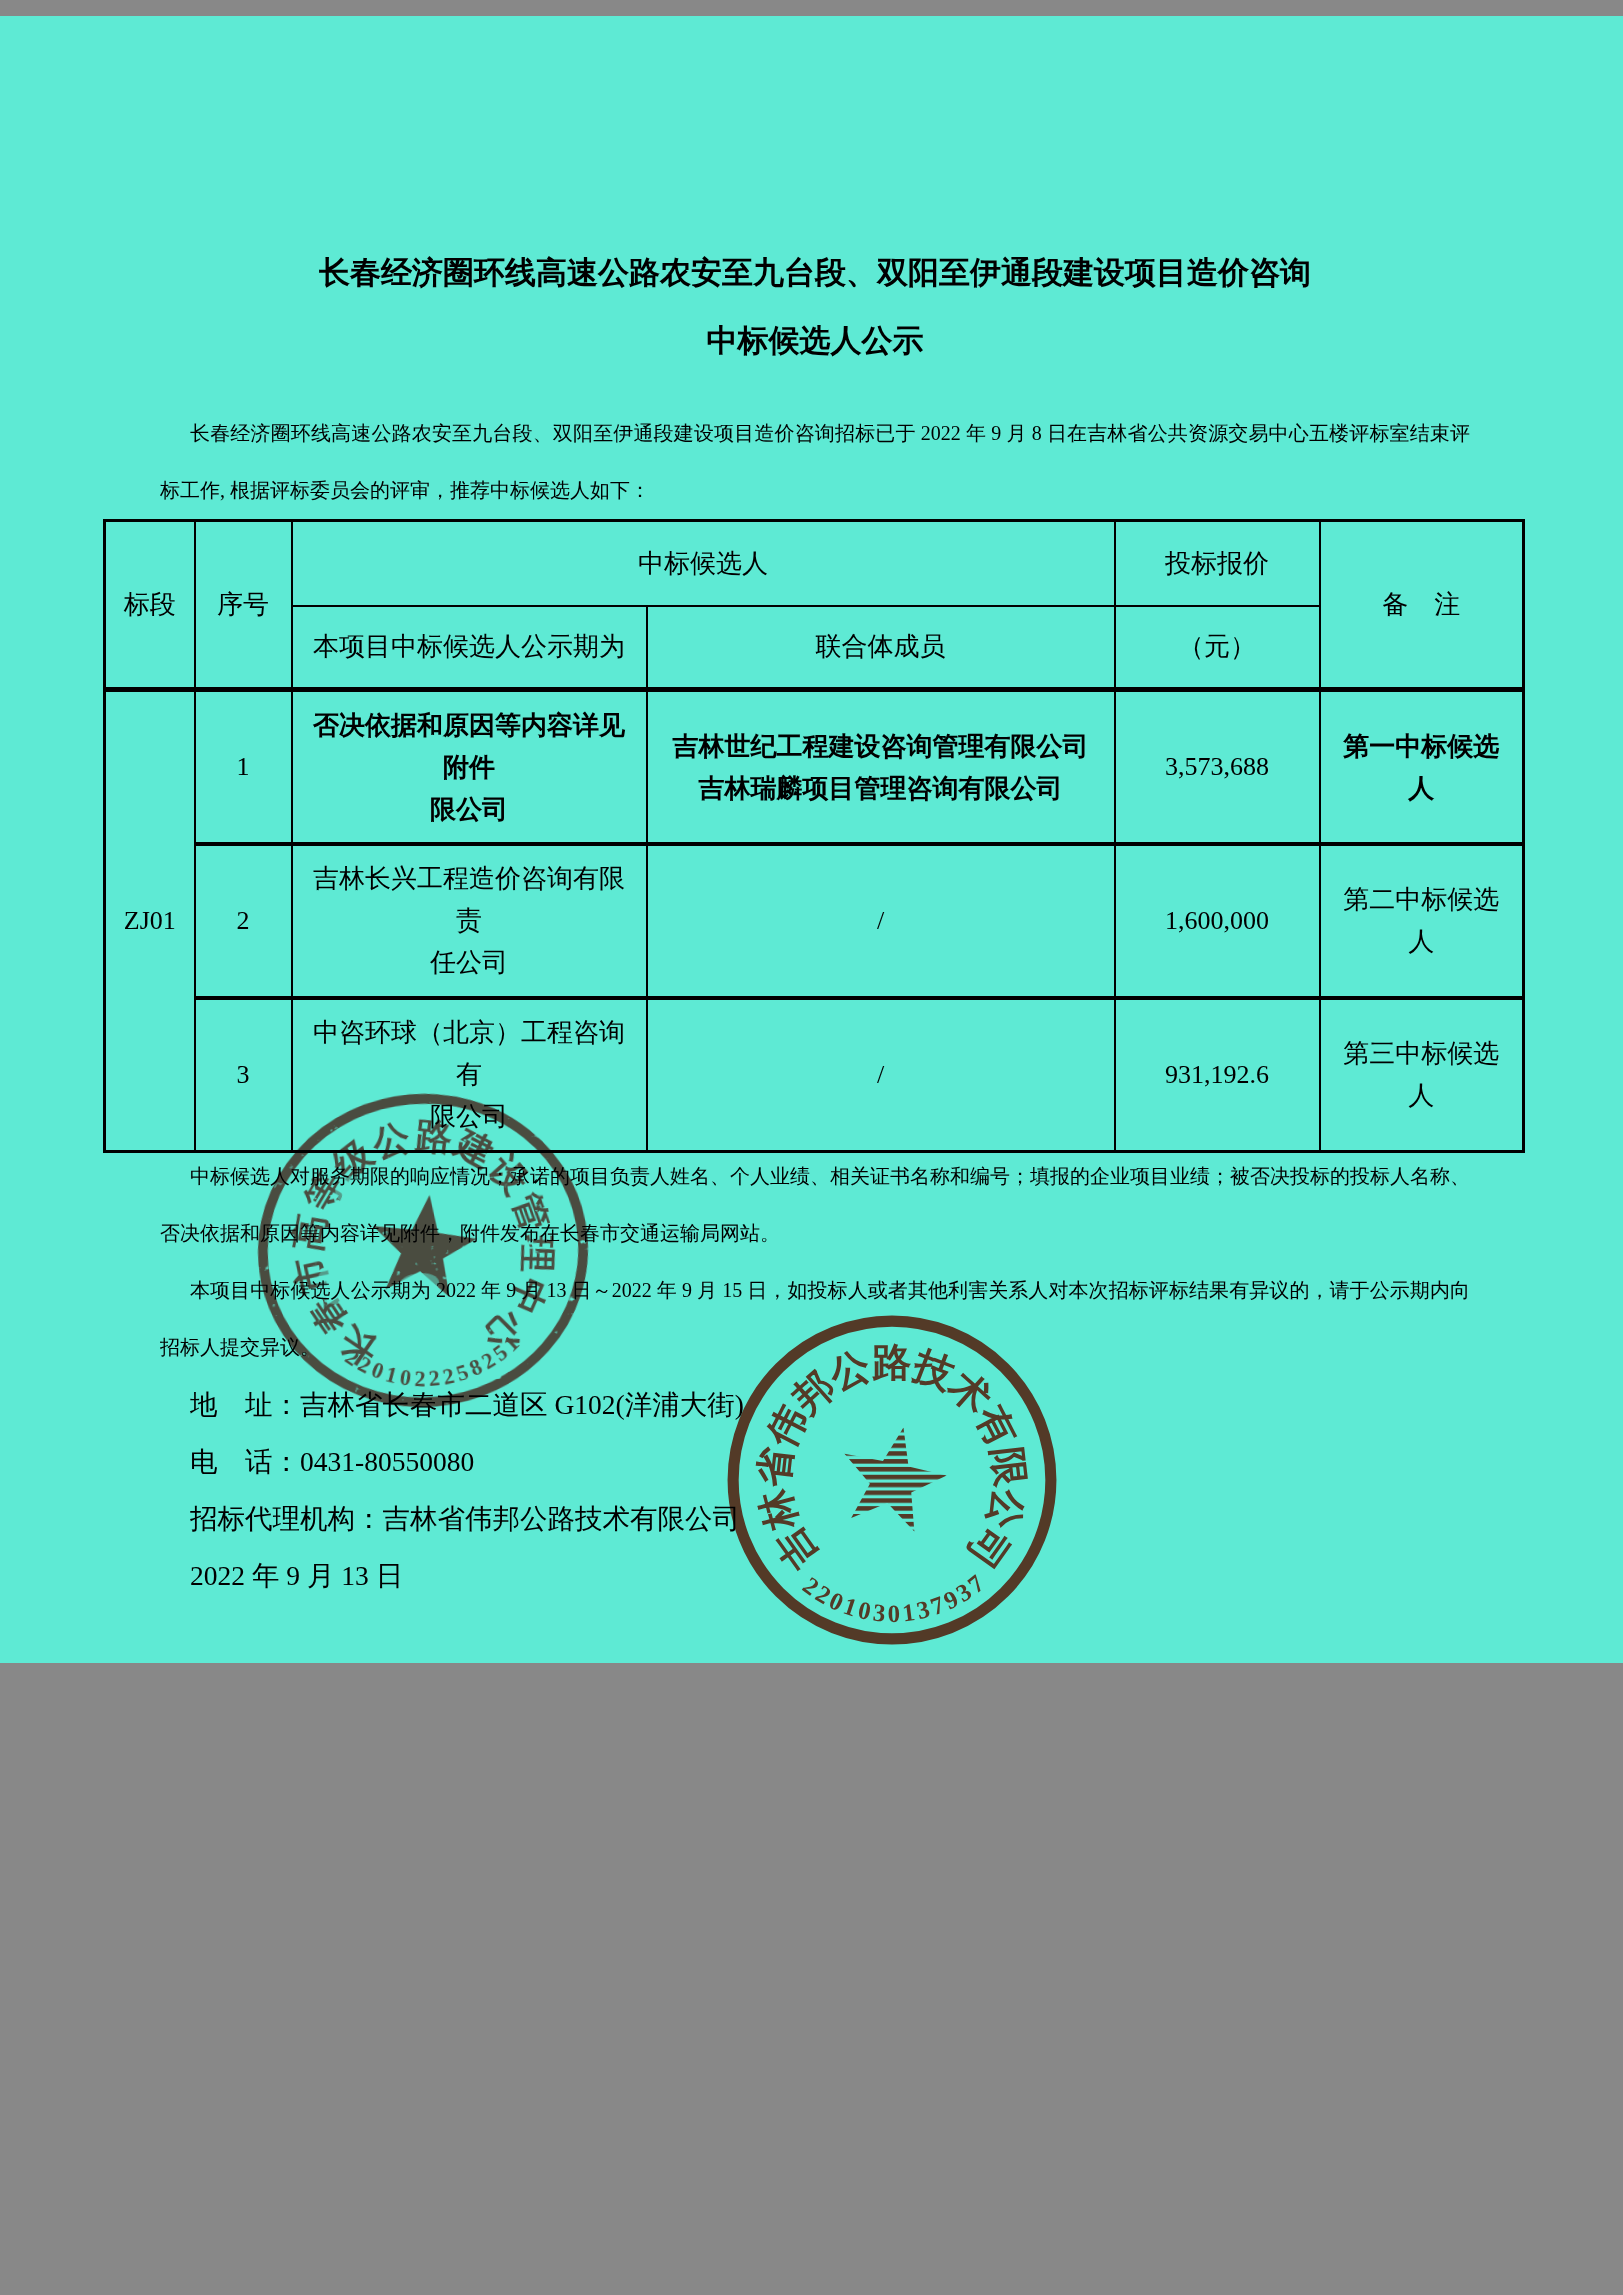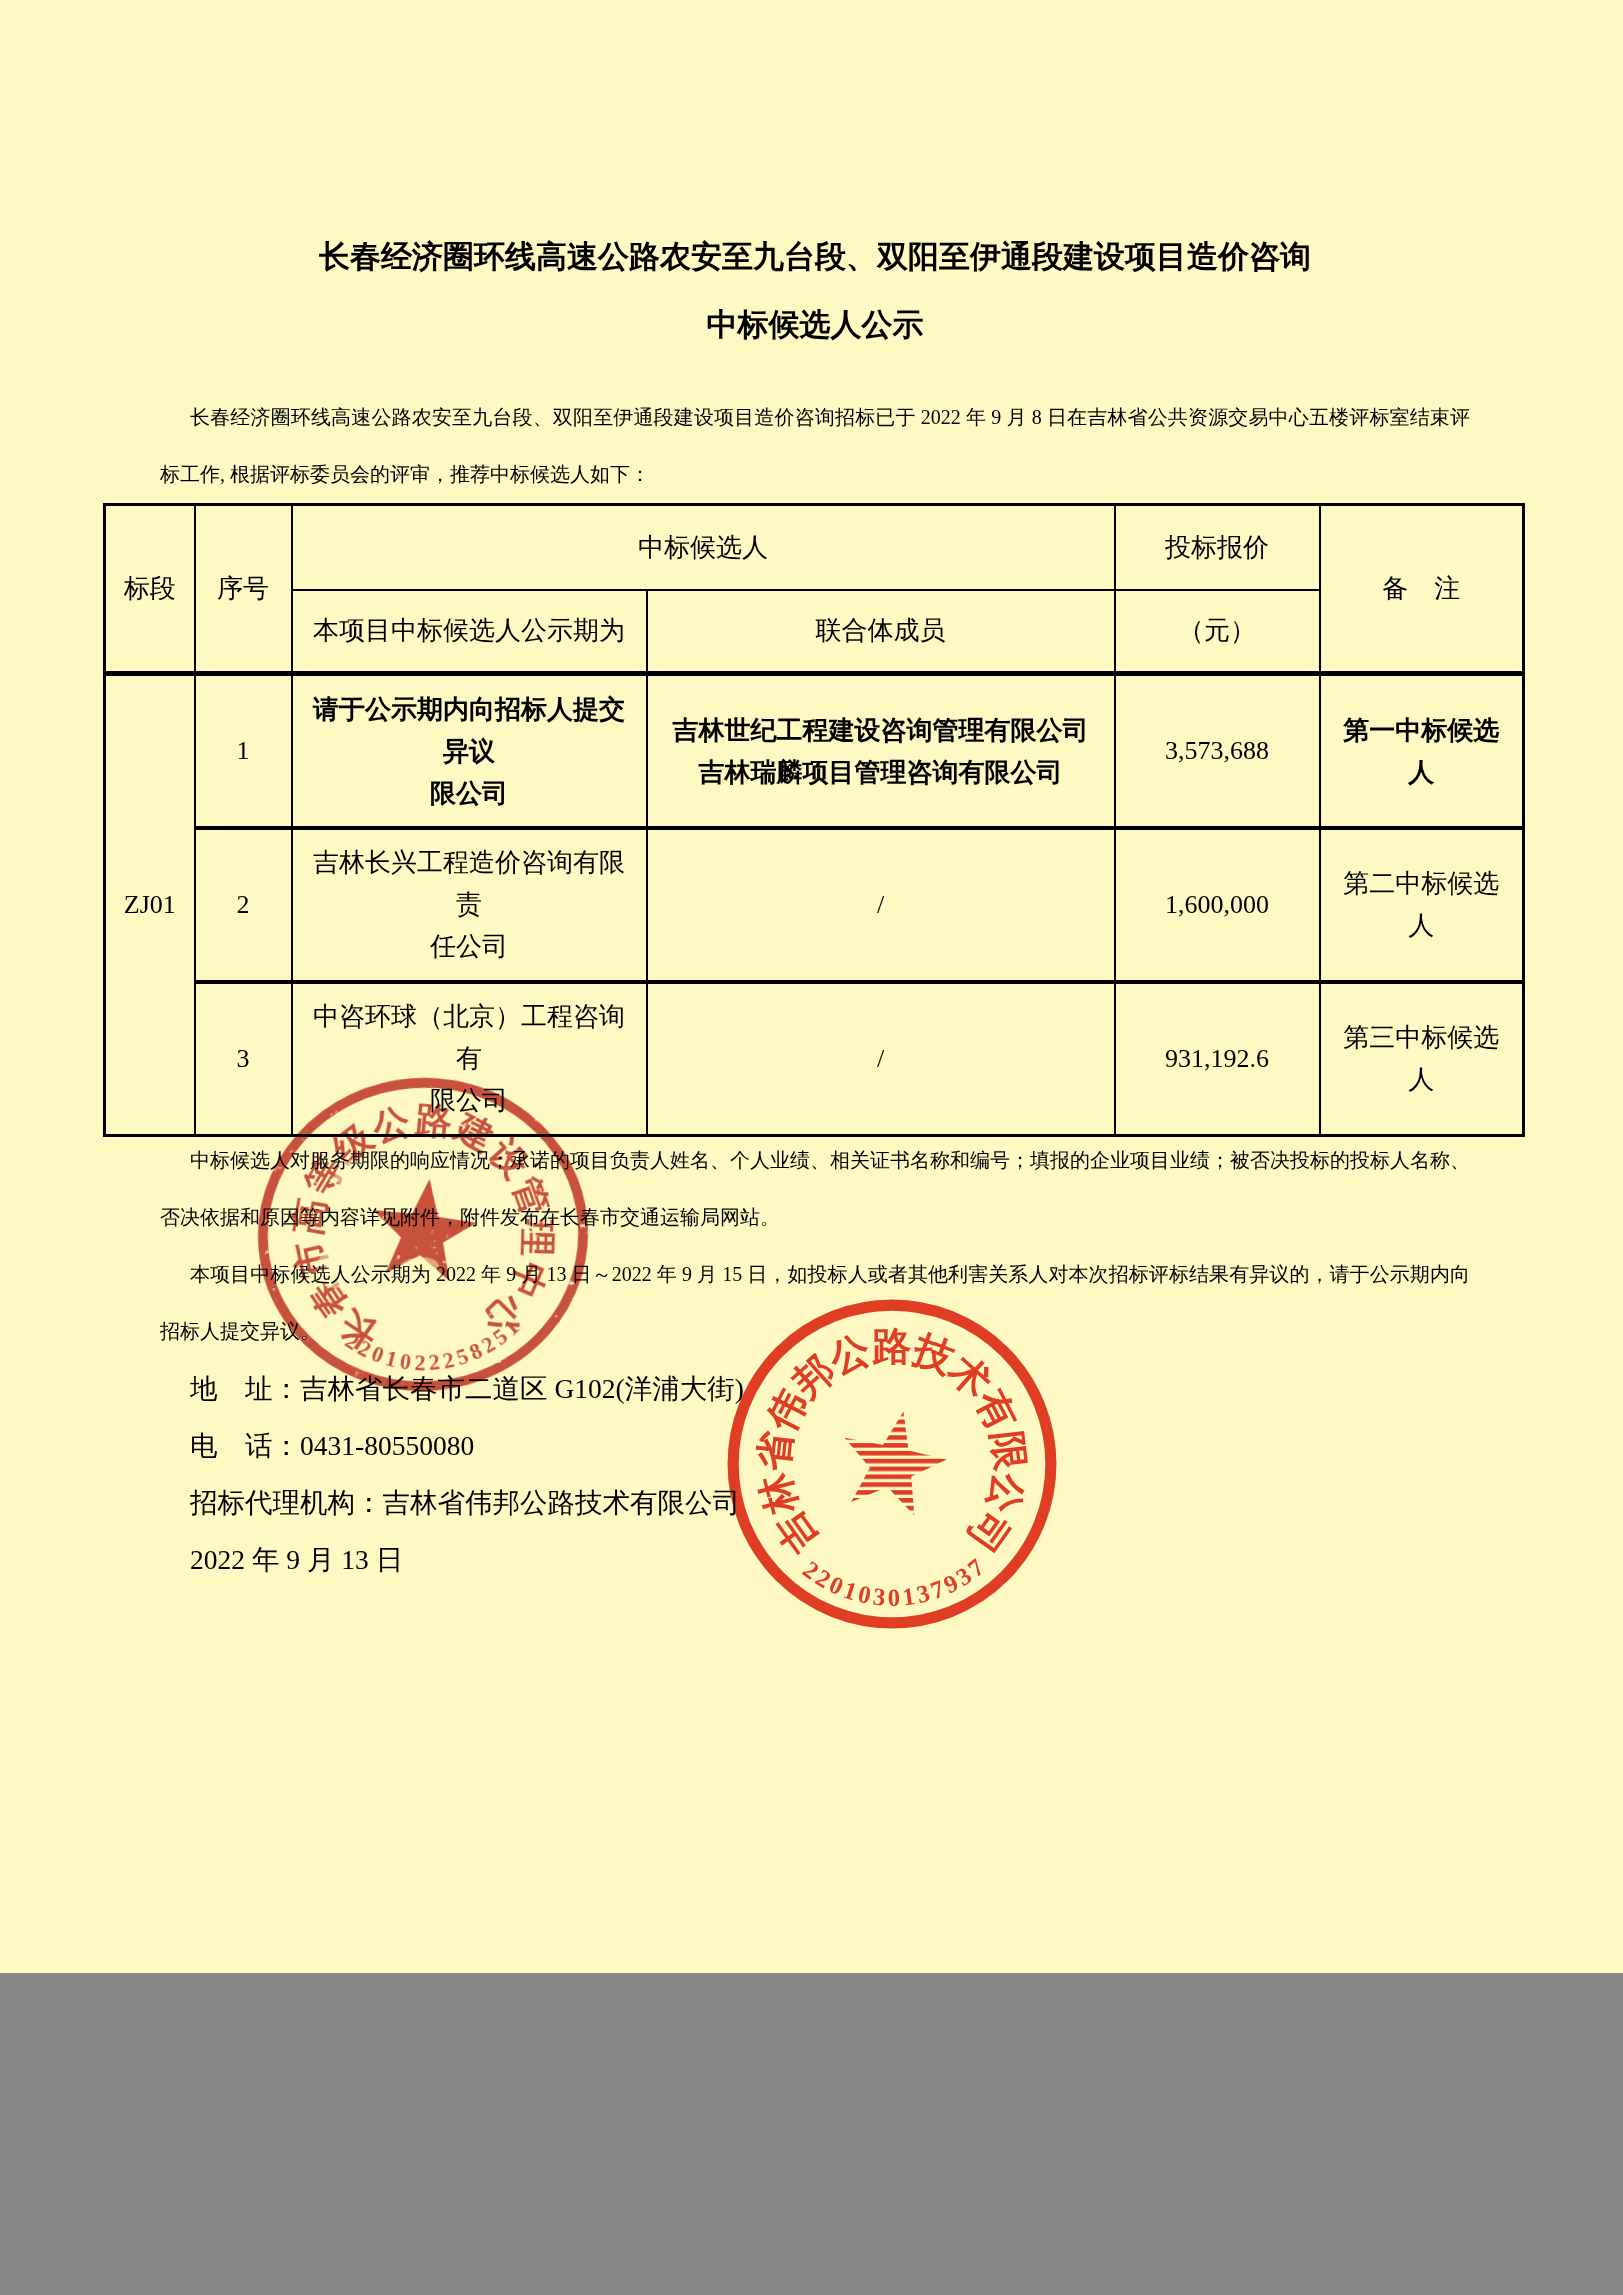--- a/index.html
+++ b/index.html
@@ -1,20 +1,20 @@
 <!DOCTYPE html>
 <html style="font-size:10.5px"><head>
 <meta charset="utf-8">
 <style>
   html,body{margin:0;padding:0;background:#888;}
   .page{
     position:relative;
-    width:1623px;height:1973px;
-    margin:0 auto;
-    background:#fef9c3;
+    width:1623px;height:1647px;
+    margin:16px auto;
+    background:#5eead4;
     color:#000;
     font-family:"Liberation Serif","DejaVu Serif",serif;
     overflow:hidden;
   }
   
   .doc-title{
     margin:223px 153px 0 160px;
     text-align:center;
     font-weight:bold;
     font-size:31px;
@@ -112,21 +112,21 @@
       <td rowspan="2" class="rs2">备　注</td>
     </tr>
     <tr class="h2">
       <td>本项目中标候选人公示期为</td>
       <td>联合体成员</td>
       <td>（元）</td>
     </tr>
     <tr class="body r1">
       <td rowspan="3" class="seg">ZJ01</td>
       <td>1</td>
-      <td class="bold-b">请于公示期内向招标人提交异议
+      <td class="bold-b">否决依据和原因等内容详见附件
 限公司</td>
       <td class="bold-b">吉林世纪工程建设咨询管理有限公司
 吉林瑞麟项目管理咨询有限公司</td>
       <td>3,573,688</td>
       <td class="bold-b">第一中标候选人</td>
     </tr>
     <tr class="body r2">
       <td>2</td>
       <td>吉林长兴工程造价咨询有限责
 任公司</td>

